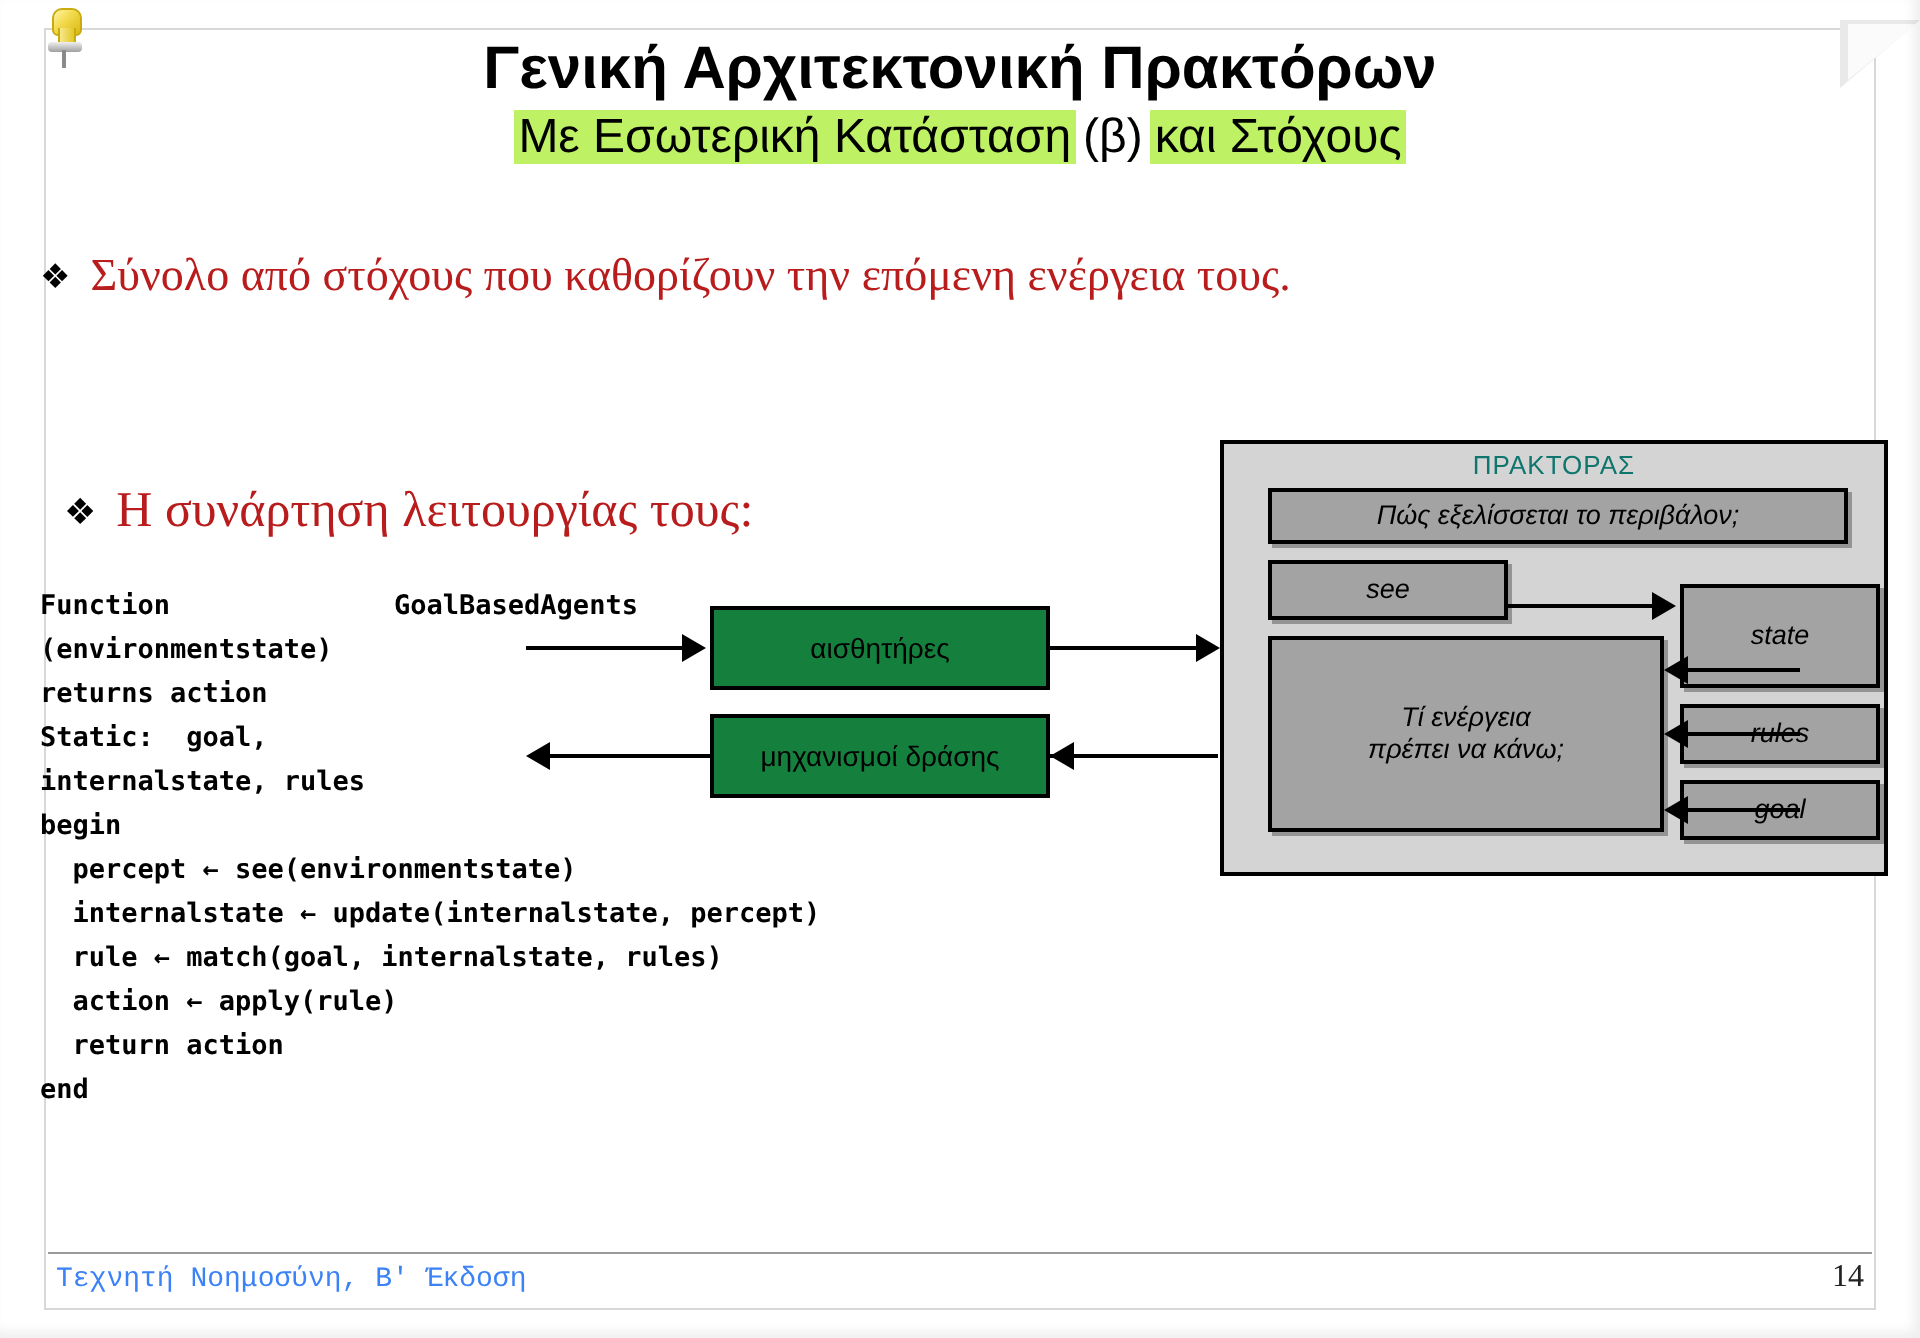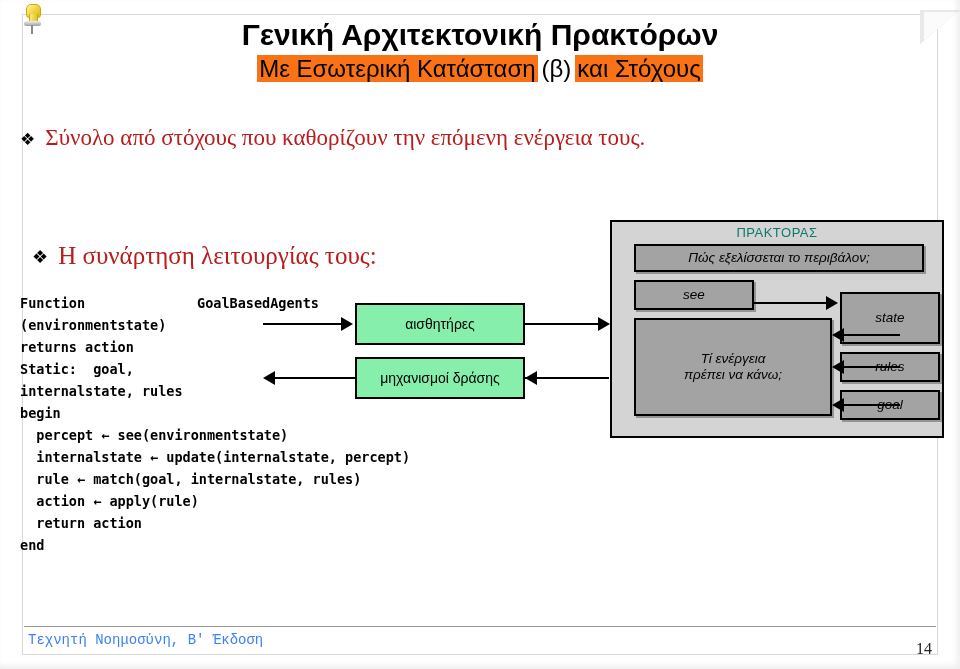--- a/index.html
+++ b/index.html
@@ -35,21 +35,21 @@
             background:linear-gradient(90deg,#f6e88c,#e3c727);border-left:1px solid #c9ab10;border-right:1px solid #c9ab10;}
   .pin-collar{position:absolute;left:4px;top:19px;width:17px;height:5px;border-radius:2px;
             background:linear-gradient(180deg,#efefef,#9f9f9f);}
   .pin-needle{position:absolute;left:11px;top:23px;width:2px;height:9px;background:#8a8a8a;}
 
   
   .title-block{position:absolute;left:0;top:18px;width:960px;text-align:center;}
   .t-line{font-weight:bold;color:#000;line-height:1.12;}
   #title1{font-size:30px;letter-spacing:0px;}
   #title2{font-size:24px;font-weight:normal;margin-top:4px;}
-  #title2 .hl{background:#f97316;padding:0 2px;}
+  #title2 .hl{background:#bef264;padding:0 2px;}
   #title3{font-size:21px;font-weight:normal;margin-top:4px;}
 
   
   .bullet{position:absolute;display:flex;align-items:flex-start;}
   .bullet .dia{flex:0 0 auto;color:#000;font-size:17px;line-height:1;margin-right:10px;
                margin-top:7px;font-family:"DejaVu Sans", sans-serif;}
   .bullet .btxt{font-family:"Liberation Serif", serif;color:#b91c1c;}
 
   #bullet1{left:20px;top:124px;width:920px;}
   #bullet1 .btxt{font-size:23px;line-height:1.25;}
@@ -59,21 +59,21 @@
   #bullet2 .dia{font-size:18px;margin-top:8px;}
 
   
   #code{position:absolute;left:20px;top:292px;width:420px;
         font-family:"DejaVu Sans Mono", monospace;font-size:13.5px;
         line-height:22px;color:#000;white-space:pre;font-weight:600;}
   #code .hdr{display:block;}
   #code .gap{display:inline-block;width:112px;}
 
   
-  .wbox{position:absolute;background:#86efac;border:2px solid #000;
+  .wbox{position:absolute;background:#15803d;border:2px solid #000;
         box-sizing:border-box;display:flex;align-items:center;justify-content:center;
         font-size:14px;color:#000;}
   #box-sensors{left:355px;top:303px;width:170px;height:42px;}
   #box-actuators{left:355px;top:357px;width:170px;height:42px;text-align:right;}
 
   
   #agent{position:absolute;left:610px;top:220px;width:334px;height:218px;
          background:#d4d4d4;border:2px solid #000;box-sizing:border-box;}
   #agent-title{position:absolute;left:0;top:3px;width:100%;text-align:center;
                font-size:13px;color:#0f766e;letter-spacing:.5px;}
@@ -93,21 +93,21 @@
   .ln.h{height:2px;}
   .ahead{position:absolute;width:0;height:0;}
   .ahead.r{border-left:12px solid #000;border-top:7px solid transparent;border-bottom:7px solid transparent;}
   .ahead.l{border-right:12px solid #000;border-top:7px solid transparent;border-bottom:7px solid transparent;}
 
   
   #foot-rule{position:absolute;left:24px;top:626px;width:912px;height:1px;background:#9a9a9a;}
   #footer-left{position:absolute;left:28px;top:632px;font-family:Liberation Mono, monospace;
                font-size:14px;color:#3b82f6;}
   #footer-right{position:absolute;right:28px;top:630px;font-family:"Liberation Serif", serif;
-               font-size:16px;color:#222;margin-top:10px;}
+               font-size:16px;color:#222;}
 </style>
 </head>
 <body>
 
 <div id="slide">
 
   <div id="frame-line"></div>
 
   <div id="curl">
     <span class="c1"></span>

